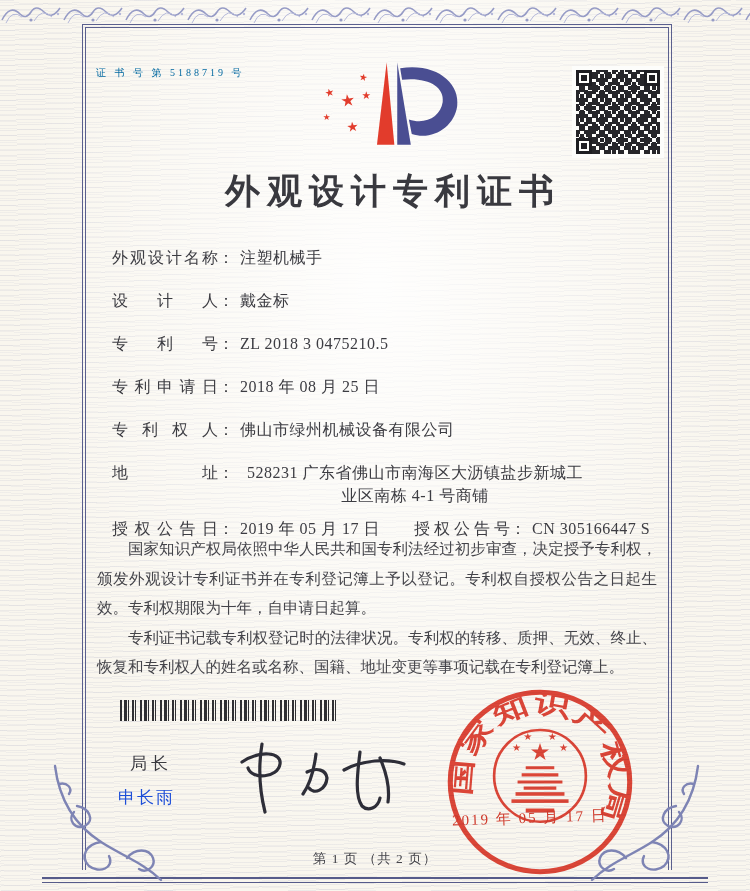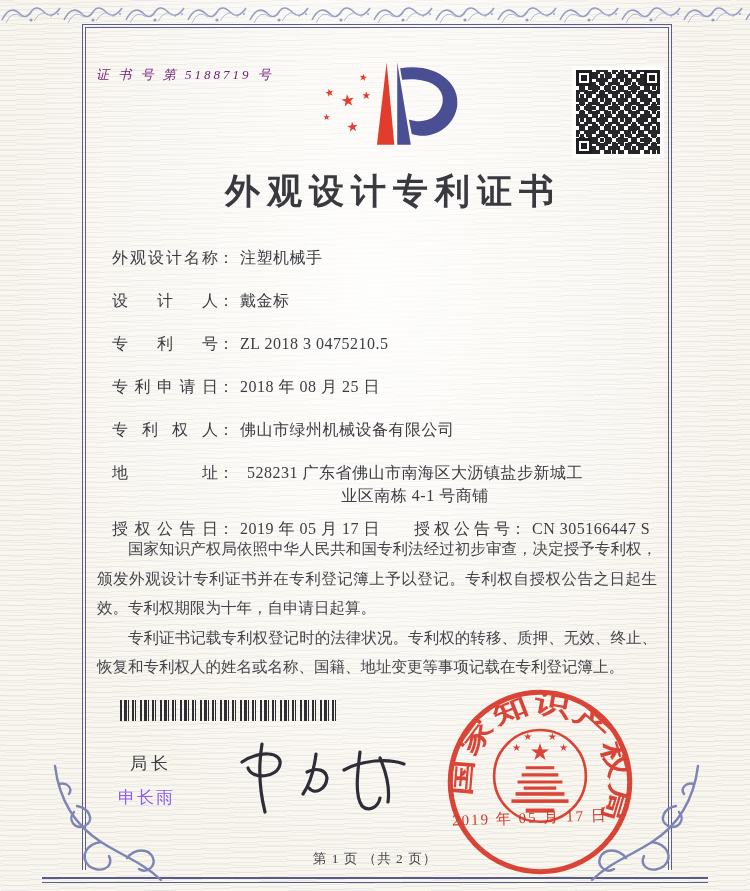--- a/index.html
+++ b/index.html
@@ -27,21 +27,21 @@
   }
   .bottom-rule{
     position:absolute;left:42px;right:42px;top:877px;height:3px;
     border-top:2px solid #565b8a;border-bottom:1px solid #565b8a;
   }
   .lace{position:absolute;left:0;top:0;}
   .corner-flourish{position:absolute;pointer-events:none;}
 
   .cert-no{
     position:absolute;left:96px;top:66px;
-    font-size:13px;letter-spacing:3px;color:#701a75;font-style:italic;
+    font-size:10px;letter-spacing:3px;color:#0369a1;
   }
   .logo{position:absolute;left:318px;top:50px;}
   .qr{
     position:absolute;left:572px;top:66px;width:92px;height:92px;
     background-color:#fdfdfb;padding:4px;box-sizing:border-box;
   }
   .qr-inner{
     position:relative;width:100%;height:100%;
     background-image:
       repeating-conic-gradient(#26262a 0% 25%, transparent 0% 50%),
@@ -78,21 +78,21 @@
     position:absolute;left:120px;top:700px;width:216px;height:21px;
     background:repeating-linear-gradient(90deg,
       #2f2f33 0 2px, transparent 2px 4px,
       #2f2f33 4px 7px, transparent 7px 8px,
       #2f2f33 8px 9px, transparent 9px 12px,
       #2f2f33 12px 14px, transparent 14px 15px,
       #2f2f33 15px 16px, transparent 16px 20px);
   }
 
   .signer-title{position:absolute;left:130px;top:752px;font-size:17px;letter-spacing:4px;color:#3a3a40;}
-  .signer-name{position:absolute;left:118px;top:786px;font-size:17px;letter-spacing:2px;color:#8b5cf6;}
+  .signer-name{position:absolute;left:118px;top:786px;font-size:17px;letter-spacing:2px;color:#1d4ed8;}
   .signature{position:absolute;left:228px;top:730px;}
 
   .seal{position:absolute;left:436px;top:678px;width:208px;height:208px;opacity:0.92;mix-blend-mode:multiply;}
   .seal-date{
     position:absolute;left:452px;top:808px;width:200px;
     font-size:15px;letter-spacing:2px;color:#cf3a2c;transform:rotate(-2deg);
     white-space:nowrap;
   }
 
   .footer{

